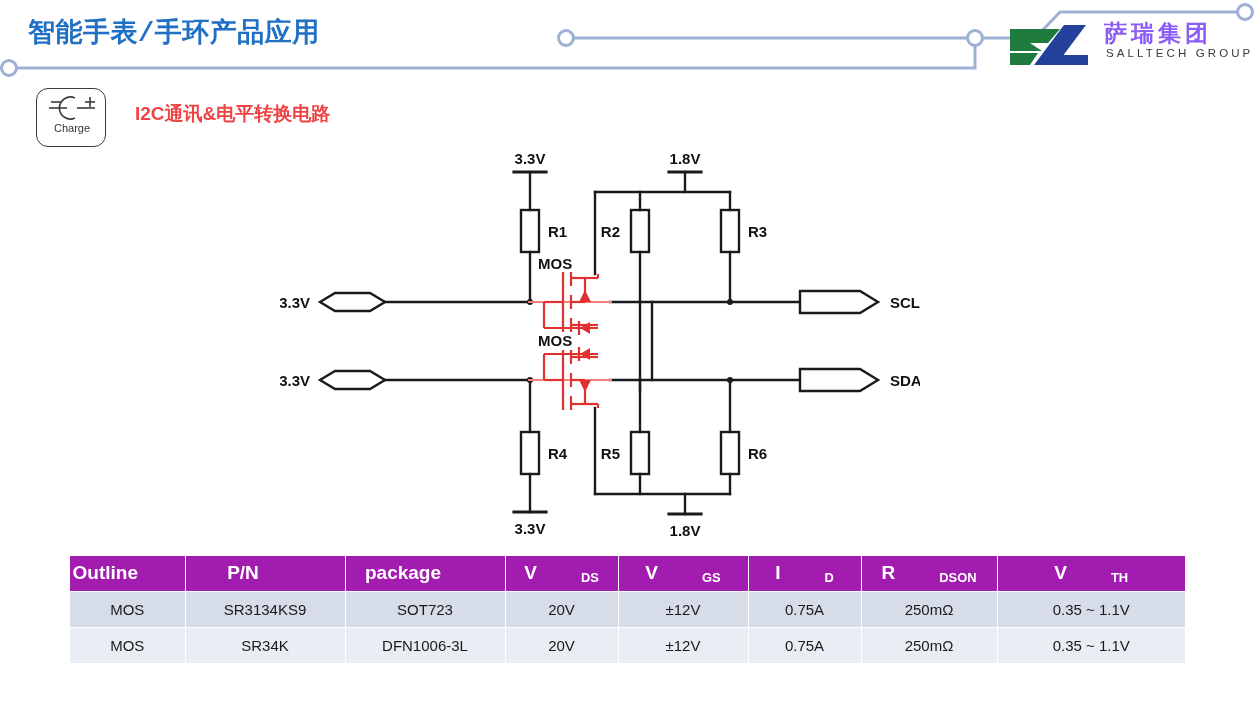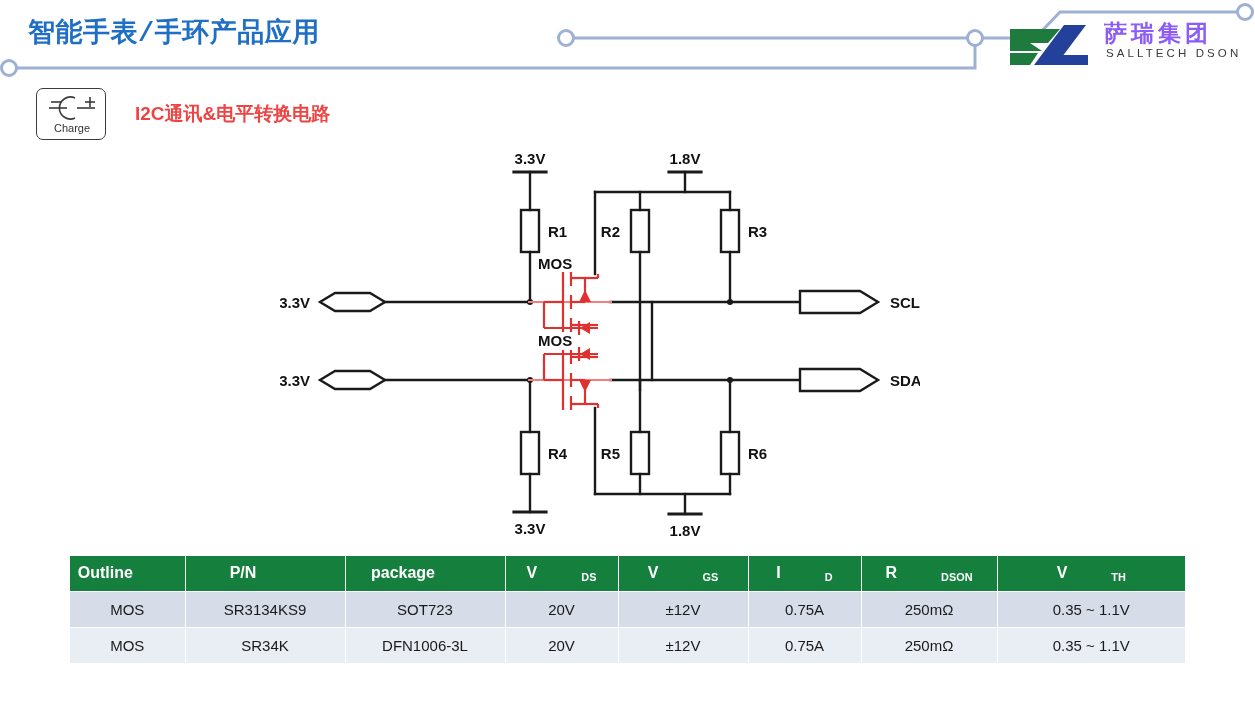--- a/index.html
+++ b/index.html
@@ -24,41 +24,41 @@
     position:absolute;left:96px;top:1px;
     font-size:23px;font-weight:bold;color:#8b5cf6;
     letter-spacing:4px;white-space:nowrap;
   }
   .logo-en{
     position:absolute;left:98px;top:30px;
     font-size:11.5px;color:#3a3a3a;letter-spacing:3.1px;white-space:nowrap;
   }
   
   .charge-box{
-    position:absolute;left:36px;top:88px;width:70px;height:52px;
-    border:1.4px solid #3b3b3b;border-radius:7px;box-sizing:border-box;
+    position:absolute;left:36px;top:88px;width:70px;height:59px;
+    border:1.4px solid #3b3b3b;border-radius:12px;box-sizing:border-box;
   }
   .charge-sym{position:absolute;left:0;top:4px;width:70px;height:30px;}
   .charge-label{
     position:absolute;left:0;top:33px;width:70px;text-align:center;
     font-size:11px;color:#333;
   }
   .section-title{
     position:absolute;left:135px;top:101px;
     font-size:19px;font-weight:bold;color:#ef4444;white-space:nowrap;
   }
   
   .circuit{position:absolute;left:280px;top:150px;width:640px;height:390px;}
   
   .spec-table{
     position:absolute;left:70px;top:556px;width:1115px;
     border-collapse:collapse;table-layout:fixed;
   }
   .spec-table th{
-    background:#15803d;color:#ffffff;font-size:16px;font-weight:bold;
+    background:#a21caf;color:#ffffff;font-size:19px;font-weight:bold;
     height:33px;text-align:center;border:1px solid #ffffff;
     border-top:none;border-bottom:none;
   }
   .spec-table td{
     font-size:15px;color:#1a1a1a;height:33px;text-align:center;
     border:1px solid #ffffff;
   }
   .spec-table tbody tr:nth-child(1) td{background:#D6DCE8;}
   .spec-table tbody tr:nth-child(2) td{background:#E9EDF4;}
   .spec-table th:first-child,.spec-table td:first-child{border-left:none;}
@@ -96,21 +96,21 @@
   <div class="logo">
     <svg class="logo-mark" viewBox="0 0 84 46">
 
       <polygon points="2,8 52,8 40,22 22,22 34,30 2,30" fill="#1F7A3D"></polygon>
       <polygon points="2,32 30,32 22,44 2,44" fill="#1F7A3D"></polygon>
 
       <polygon points="56,4 78,4 48,44 26,44" fill="#23409A"></polygon>
       <polygon points="52,34 80,34 80,44 46,44" fill="#23409A"></polygon>
     </svg>
     <div class="logo-cn">萨瑞集团</div>
-    <div class="logo-en">SALLTECH DSON</div>
+    <div class="logo-en">SALLTECH GROUP</div>
   </div>
 </div>
 
 <div class="charge-box">
   <svg class="charge-sym" viewBox="0 0 70 30">
     <line x1="12" y1="15" x2="30" y2="15" stroke="#3b3b3b" stroke-width="1.6"></line>
     <line x1="40" y1="15" x2="58" y2="15" stroke="#3b3b3b" stroke-width="1.6"></line>
     <path d="M38,5 A11,11 0 1 0 38,25" fill="none" stroke="#3b3b3b" stroke-width="1.6"></path>
     <line x1="14" y1="9" x2="24" y2="9" stroke="#3b3b3b" stroke-width="1.6"></line>
     <line x1="48" y1="9" x2="58" y2="9" stroke="#3b3b3b" stroke-width="1.6"></line>

